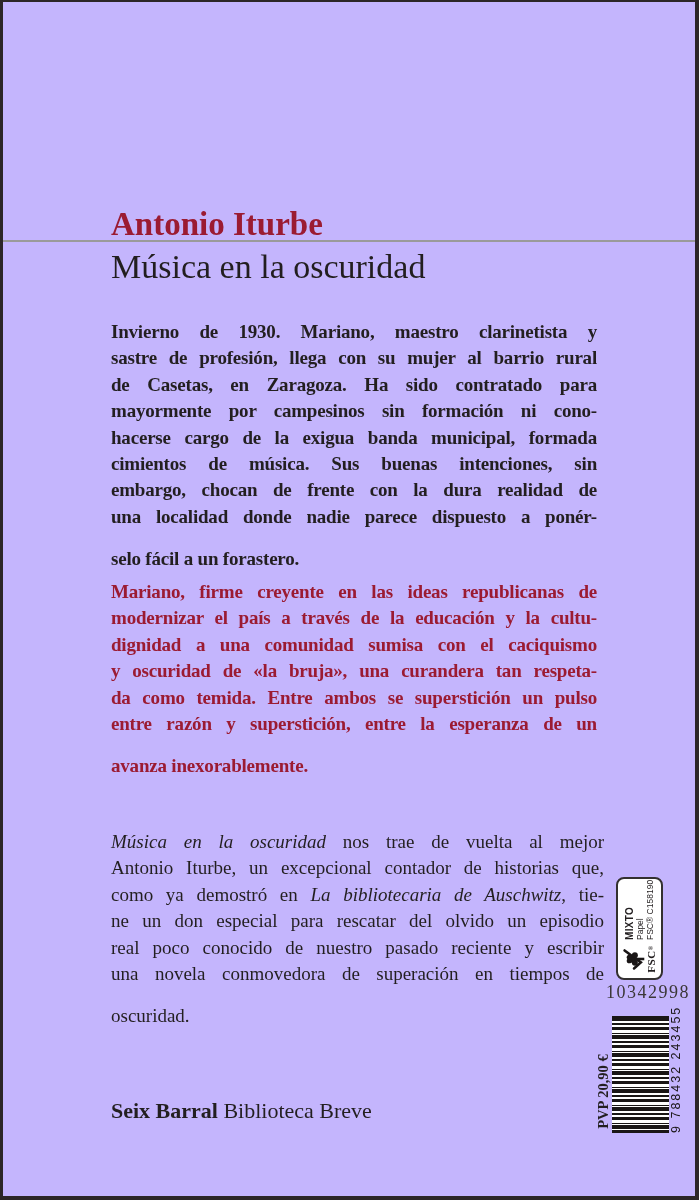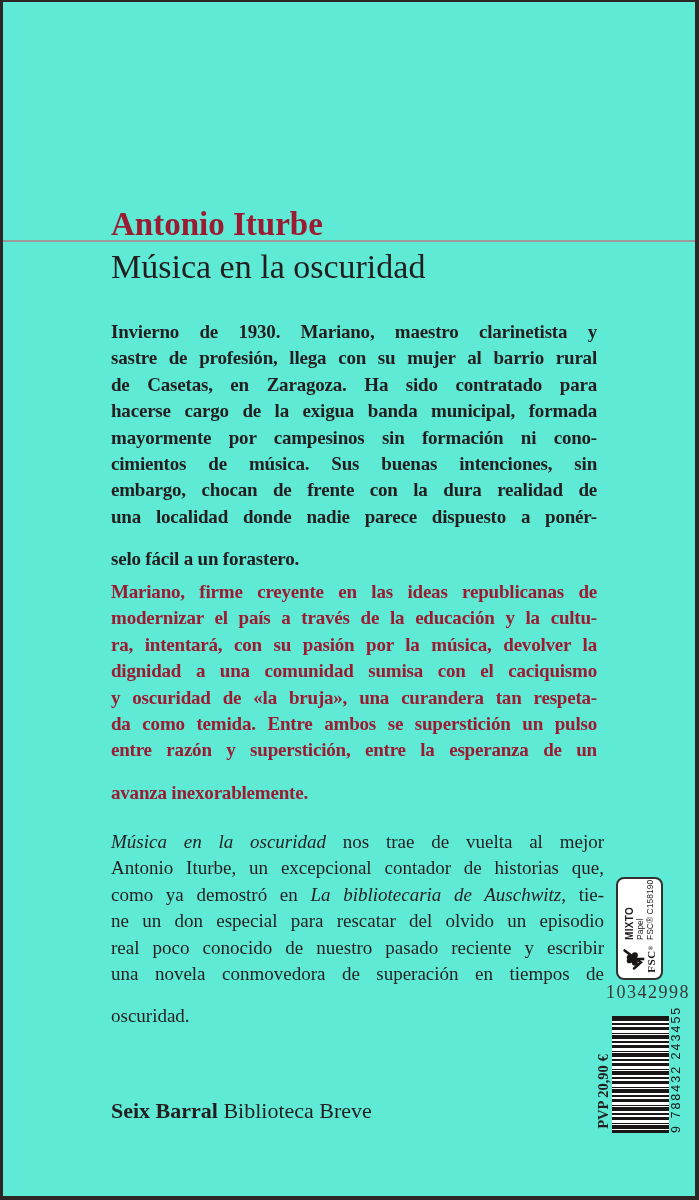--- a/index.html
+++ b/index.html
@@ -1,20 +1,20 @@
 <!DOCTYPE html>
 <html><head>
 <meta charset="utf-8">
 <style>
   html, body { margin: 0; padding: 0; background: #ffffff; }
   .cover {
     position: relative;
     width: 699px;
     height: 1200px;
-    background: #5eead4;
+    background: #c4b5fd;
     border-top: 2px solid #2c2627;
     border-left: 3px solid #2c2627;
     border-right: 4px solid #2c2627;
     border-bottom: 4px solid #2c2627;
     box-sizing: border-box;
     overflow: hidden;
     font-family: "Liberation Serif", serif;
     color: #231f20;
   }
 
@@ -165,32 +165,31 @@
 <div class="cover">
 
   <div class="author">Antonio Iturbe</div>
   <div class="rule"></div>
   <div class="title">Música en la oscuridad</div>
 
   <div class="para para-1">
       <div class="line">Invierno de 1930. Mariano, maestro clarinetista y</div>
       <div class="line">sastre de profesión, llega con su mujer al barrio rural</div>
       <div class="line">de Casetas, en Zaragoza. Ha sido contratado para</div>
+      <div class="line">mayormente por campesinos sin formación ni cono-</div>
       <div class="line">hacerse cargo de la exigua banda municipal, formada</div>
-      <div class="line">mayormente por campesinos sin formación ni cono-</div>
       <div class="line">cimientos de música. Sus buenas intenciones, sin</div>
       <div class="line">embargo, chocan de frente con la dura realidad de</div>
       <div class="line">una localidad donde nadie parece dispuesto a ponér-</div>
       <div class="line last">selo fácil a un forastero.</div>
     </div>
 
   <div class="para para-2">
       <div class="line">Mariano, firme creyente en las ideas republicanas de</div>
       <div class="line">modernizar el país a través de la educación y la cultu-</div>
-      <div class="line">ra, intentará, con su pasión por la música, devolver la</div>
       <div class="line">dignidad a una comunidad sumisa con el caciquismo</div>
       <div class="line">y oscuridad de «la bruja», una curandera tan respeta-</div>
       <div class="line">da como temida. Entre ambos se superstición un pulso</div>
       <div class="line">entre razón y superstición, entre la esperanza de un</div>
       <div class="line last">avanza inexorablemente.</div>
     </div>
 
   <div class="para para-3">
       <div class="line"><i>Música en la oscuridad</i> nos trae de vuelta al mejor</div>
       <div class="line">Antonio Iturbe, un excepcional contador de historias que,</div>

